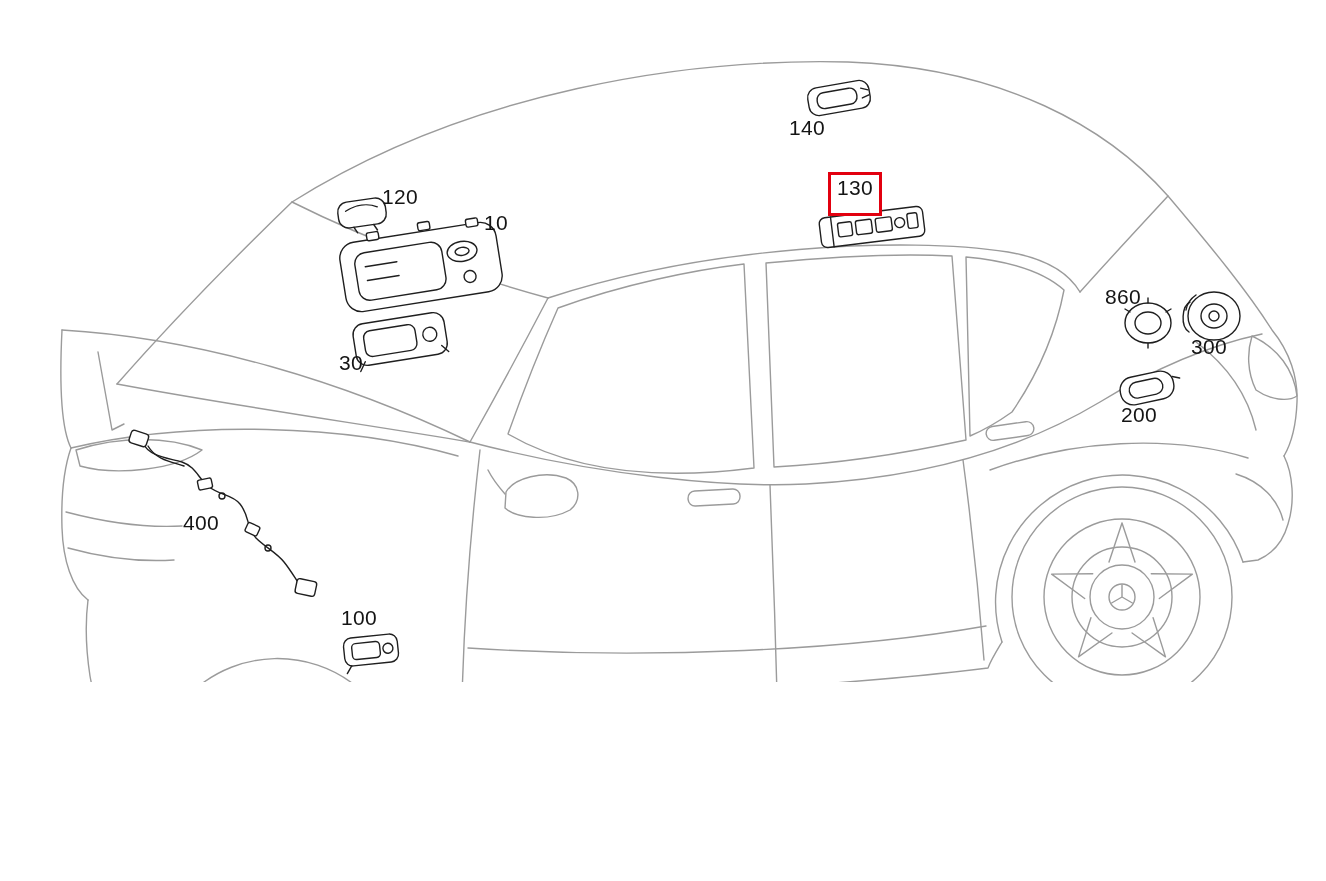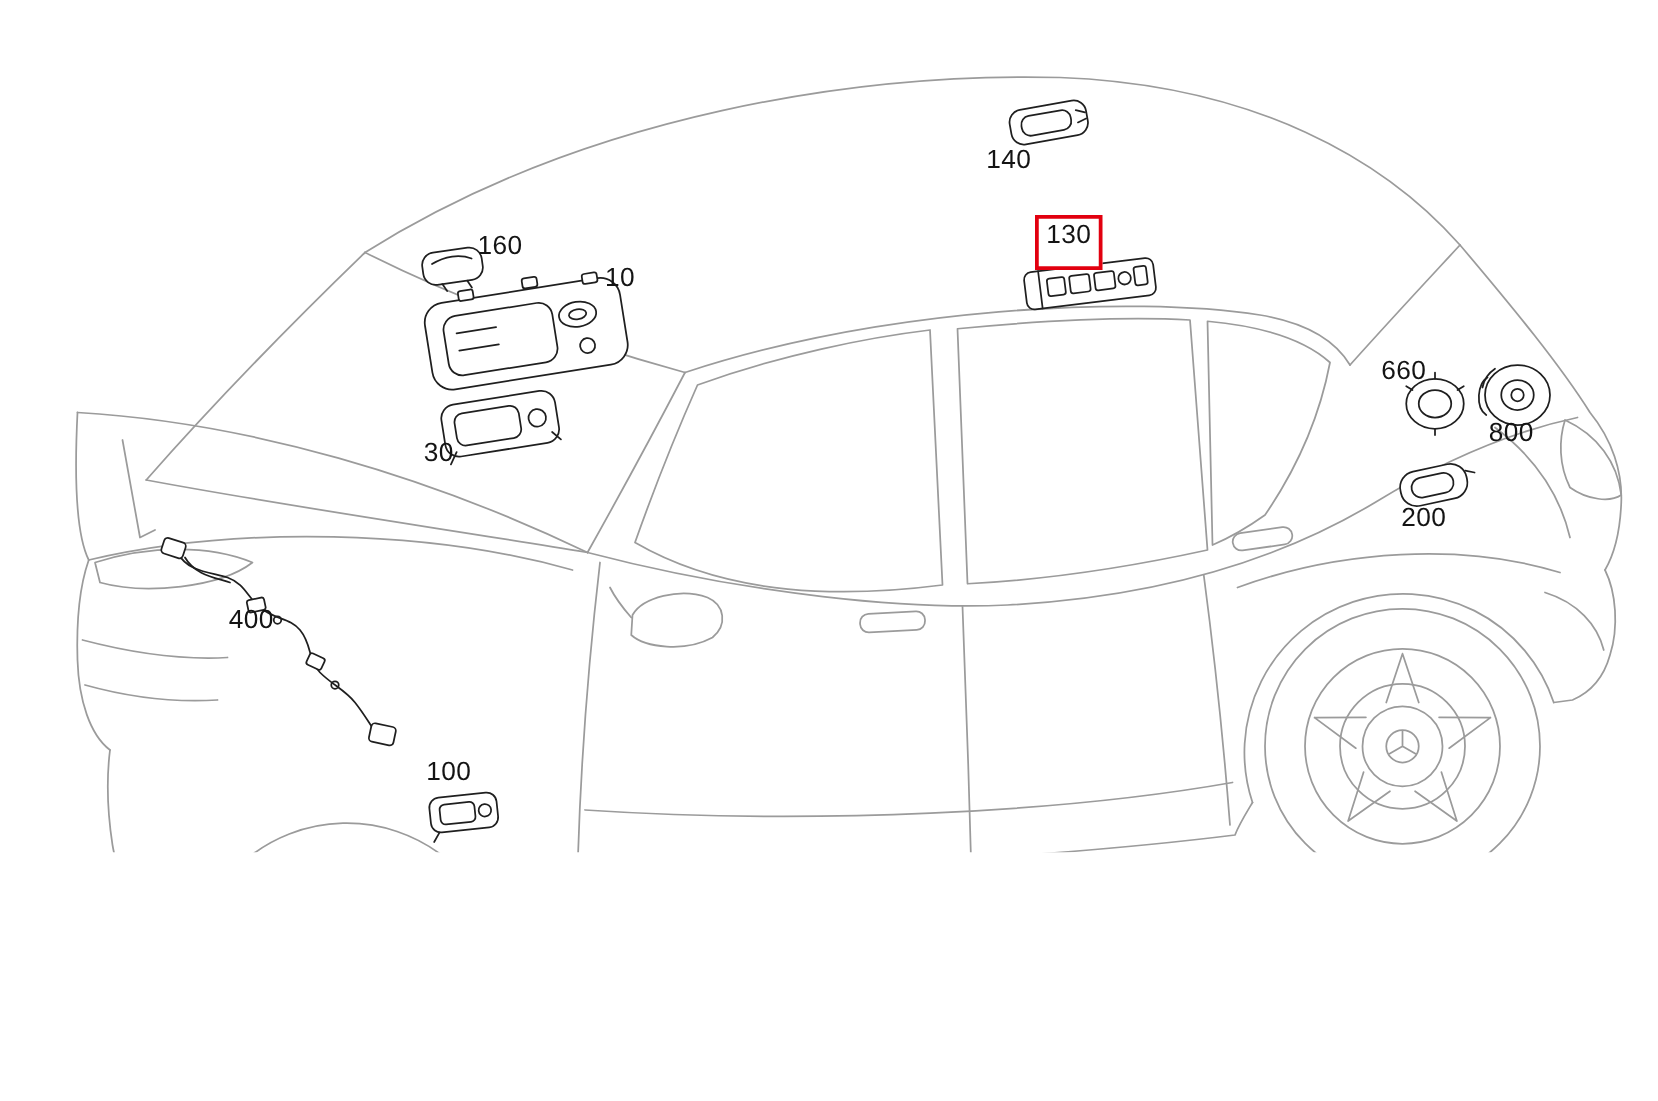--- a/index.html
+++ b/index.html
@@ -238,29 +238,29 @@
         <circle cx="222" cy="496" r="3"></circle>
         <circle cx="268" cy="548" r="3"></circle>
       </g>
     </g>
   </svg>
 
   <div class="label" style="left:789px; top:116px;">140</div>
 
   <div class="label label--selected" style="left:828px; top:172px;">130</div>
 
-  <div class="label" style="left:382px; top:185px;">160</div>
+  <div class="label" style="left:382px; top:185px;">120</div>
 
   <div class="label" style="left:469px; top:211px;margin-left:15px;">10</div>
 
   <div class="label" style="left:339px; top:351px;">30</div>
 
-  <div class="label" style="left:1105px; top:285px;">660</div>
-
-  <div class="label" style="left:1191px; top:335px;">800</div>
+  <div class="label" style="left:1105px; top:285px;">860</div>
+
+  <div class="label" style="left:1191px; top:335px;">300</div>
 
   <div class="label" style="left:1121px; top:403px;">200</div>
 
-  <div class="label" style="left:183px; top:484px;text-align:right;">400</div>
+  <div class="label" style="left:183px; top:511px;text-align:right;">400</div>
 
   <div class="label" style="left:341px; top:606px;text-align:right;">100</div>
 
 </div>
 
 </body></html>

